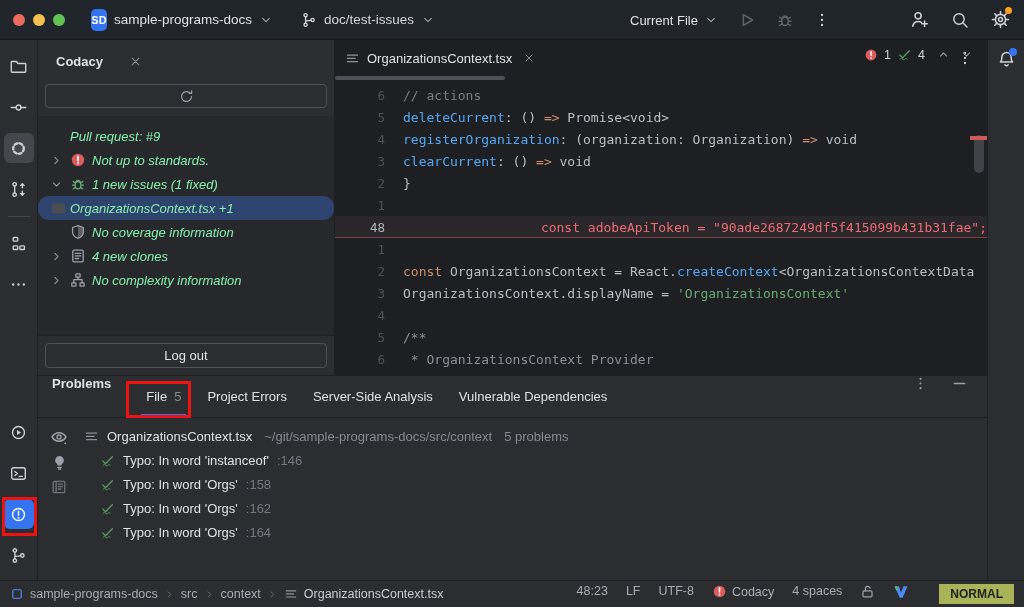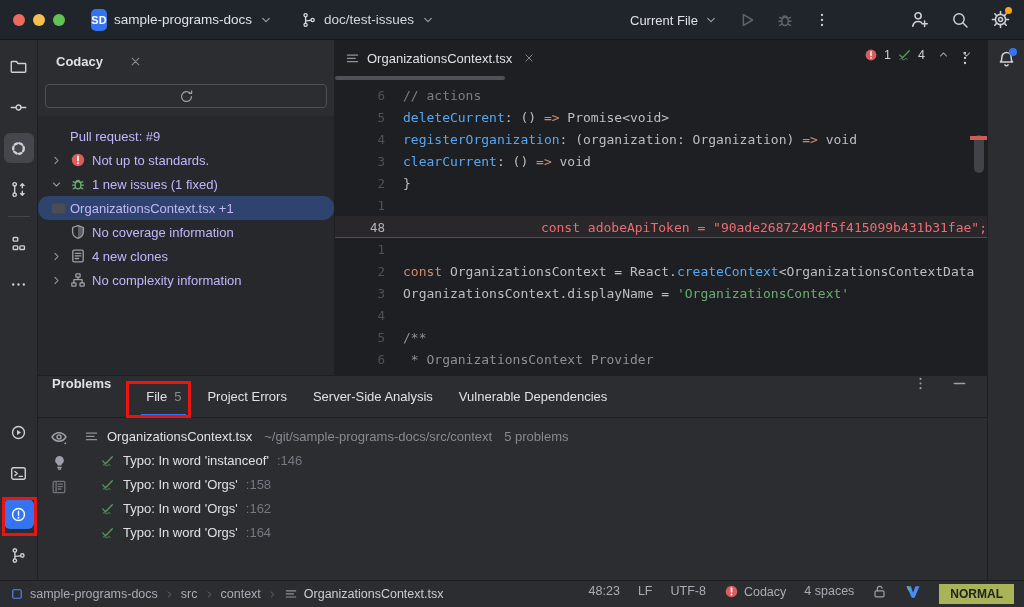--- a/index.html
+++ b/index.html
@@ -62,21 +62,21 @@
   .cod-close { color:#868a91; }
   .cod-refresh {
     margin:2px 7px 8px 7px; height:24px; border:1px solid #4e5157; border-radius:4px;
     display:flex; align-items:center; justify-content:center; color:#9da0a8;
   }
   .cod-tree { flex:1; background:#26282b; padding-top:8px; overflow:hidden; }
   .tree-row { height:24px; display:flex; align-items:center; padding-left:12px; }
   .tree-row.sel { background:#2e436e;border-radius:11px; }
   .slot-chev { width:20px; display:flex; align-items:center; color:#9da0a8; }
   .slot-icon { width:22px; display:flex; align-items:center; }
-  .tree-label { color:#c4b5fd; white-space:nowrap; }
+  .tree-label { color:#86efac; white-space:nowrap;font-style:italic; }
   .cod-foot { height:40px; background:#2b2d30; display:flex; align-items:center; border-top:1px solid #1e1f22; }
   .logout-btn {
     margin:0 7px; height:25px; flex:1; border:1px solid #4e5157; border-radius:4px;
     display:flex; align-items:center; justify-content:center; color:#dfe1e5;
   }
 
   
   #editor {
     position:absolute; left:335px; top:40px; width:652px; height:335px;
     background:#1e1f22; overflow:hidden;
@@ -142,21 +142,21 @@
     position:absolute; left:0; top:580px; width:1024px; height:27px;
     background:#2b2d30; border-top:1px solid #1e1f22;
     display:flex; align-items:center; font-size:12.5px; color:#a9adb5;
   }
   .crumbs { display:flex; align-items:center; gap:6px; margin-left:10px; }
   .crumb { color:#a9adb5; }
   .crumb.last { color:#c9cdd3; }
   .crumb-sep { color:#6f737a; }
   .sb-right { margin-left:auto; display:flex; align-items:flex-start; gap:18px; margin-right:10px; }
   .sb-item { display:flex; align-items:center; gap:5px; }
-  .sb-badge { background:#a8b457; color:#20231f; font-weight:bold; padding:3px 11px; font-size:12px; }
+  .sb-badge { background:#a8b457; color:#20231f; font-weight:bold; padding:3px 11px; font-size:12px;margin-left:12px; }
 
   
   .annotation { position:absolute; border:3px solid #ee1313; z-index:60; }
   #ann-file-tab { left:126px; top:381px; width:65px; height:37px; }
   #ann-problems-icon { left:2px; top:497px; width:35px; height:39px; }
 </style>
 </head>
 <body>
 
 <div id="app">
@@ -408,20 +408,25 @@
             <svg viewBox="0 0 16 16" width="16" height="16" fill="none" stroke="currentColor" stroke-width="1.3" stroke-linecap="round" stroke-linejoin="round">
               <rect x="5.9" y="1.8" width="4.2" height="3.4" rx=".7"></rect>
               <rect x="1.8" y="10.8" width="4.2" height="3.4" rx=".7"></rect>
               <rect x="10" y="10.8" width="4.2" height="3.4" rx=".7"></rect>
               <path d="M8 5.2v2.4M3.9 10.8V7.6h8.2v3.2"></path>
             </svg>
           </span>
           <span class="tree-label">No complexity information</span>
         </div>
       </div>
+    <div class="cod-foot">
+      <div class="logout-btn">
+        <span>Log out</span>
+      </div>
+    </div>
   </aside>
 
   <main id="editor">
     <div class="tabbar">
       <div class="ed-tab">
         <span class="ic" style="color:#8f9399">
             <svg viewBox="0 0 16 16" width="15" height="15" fill="none" stroke="currentColor" stroke-width="1.3" stroke-linecap="round" stroke-linejoin="round">
               <path d="M2.6 4.4h10.8M2.6 7.9h8.2M2.6 11.4h10.8"></path>
             </svg>
           </span>

